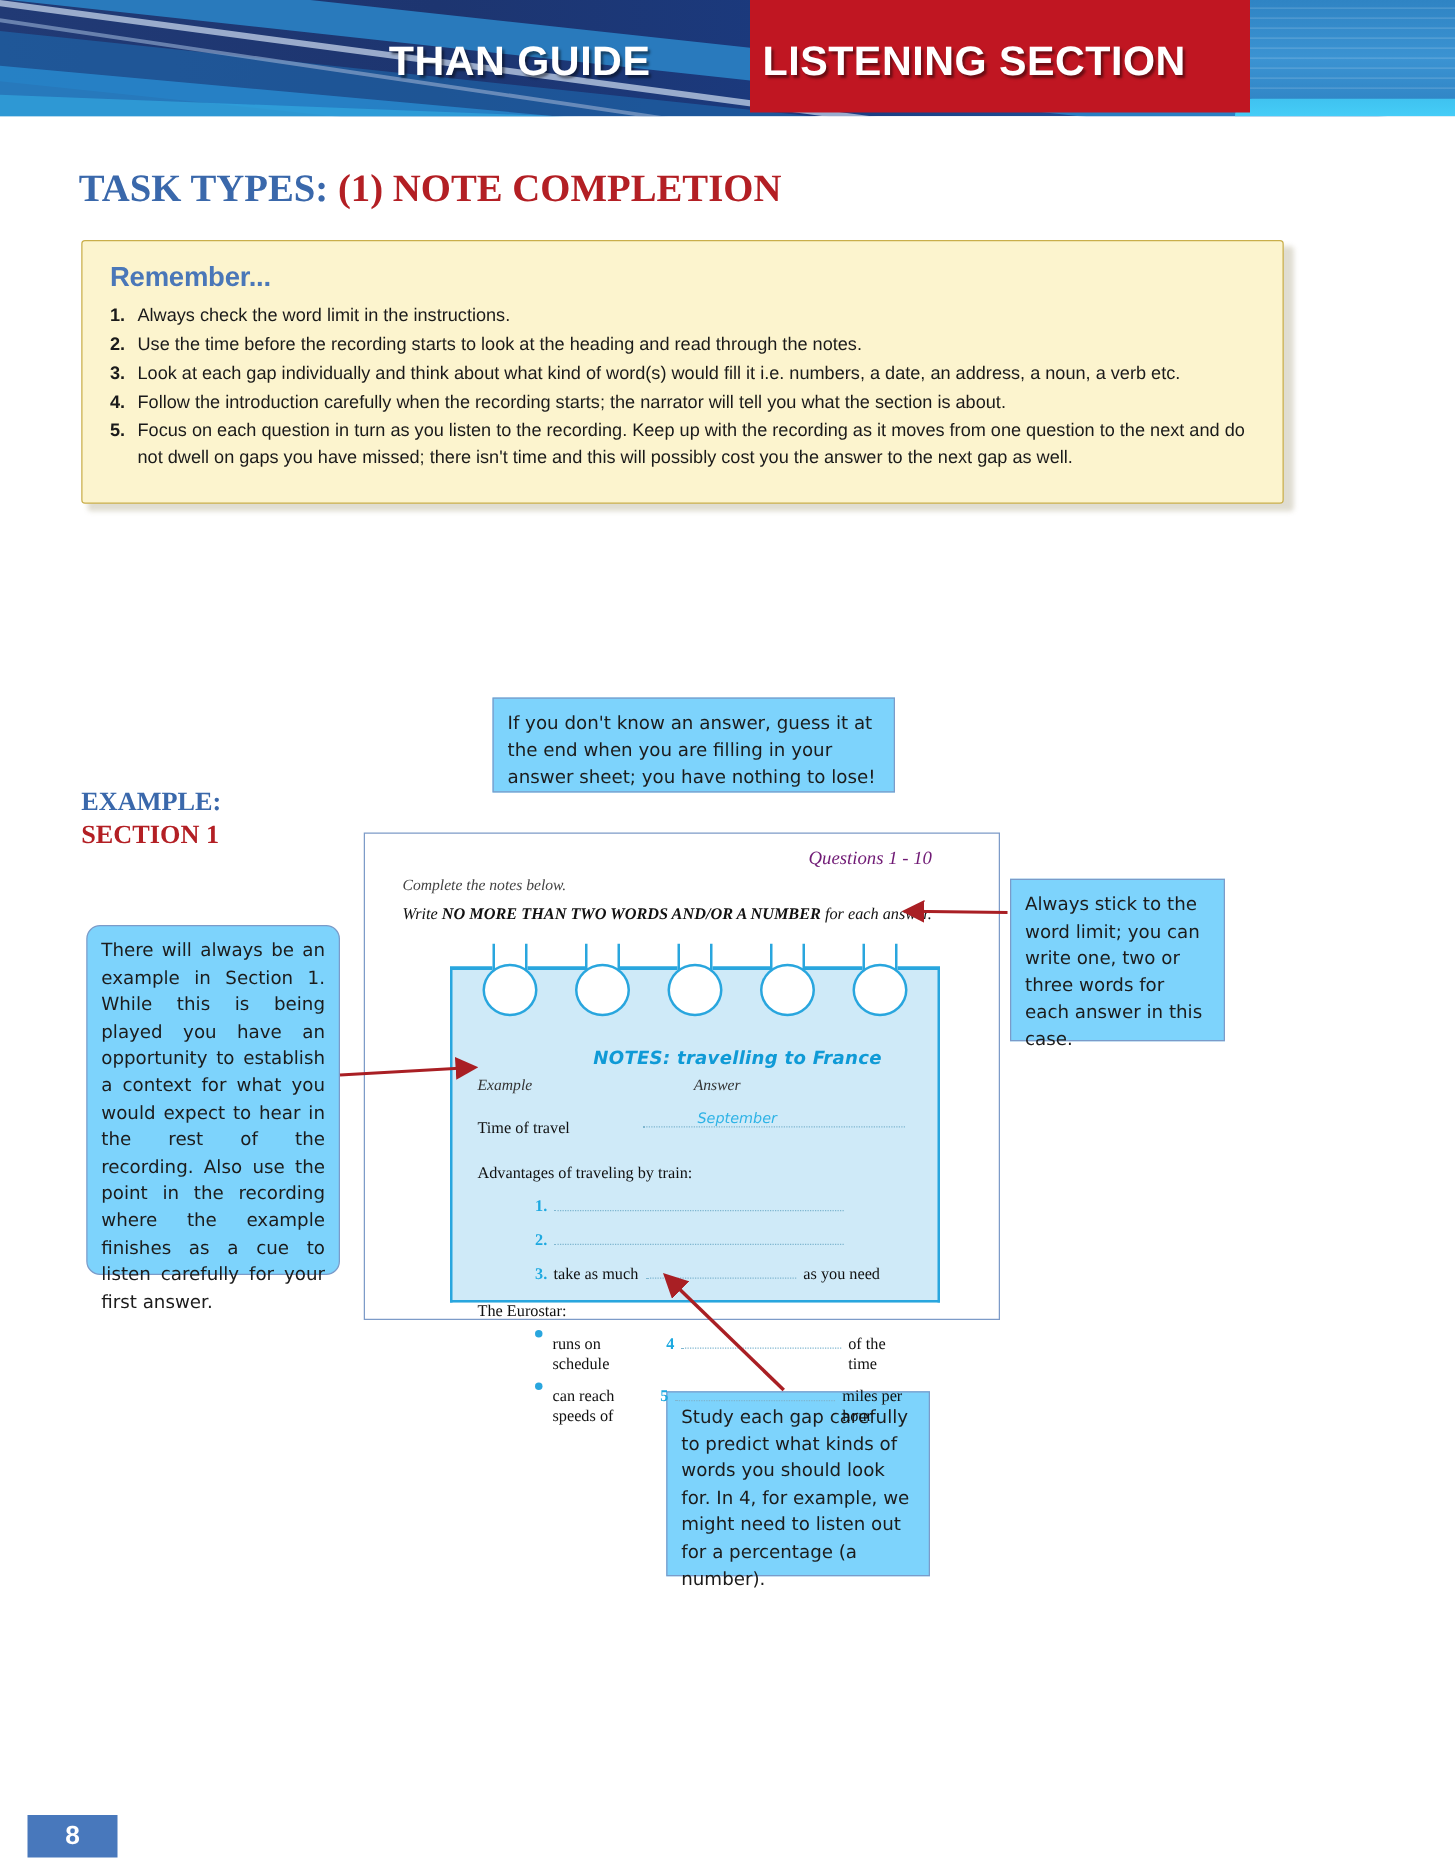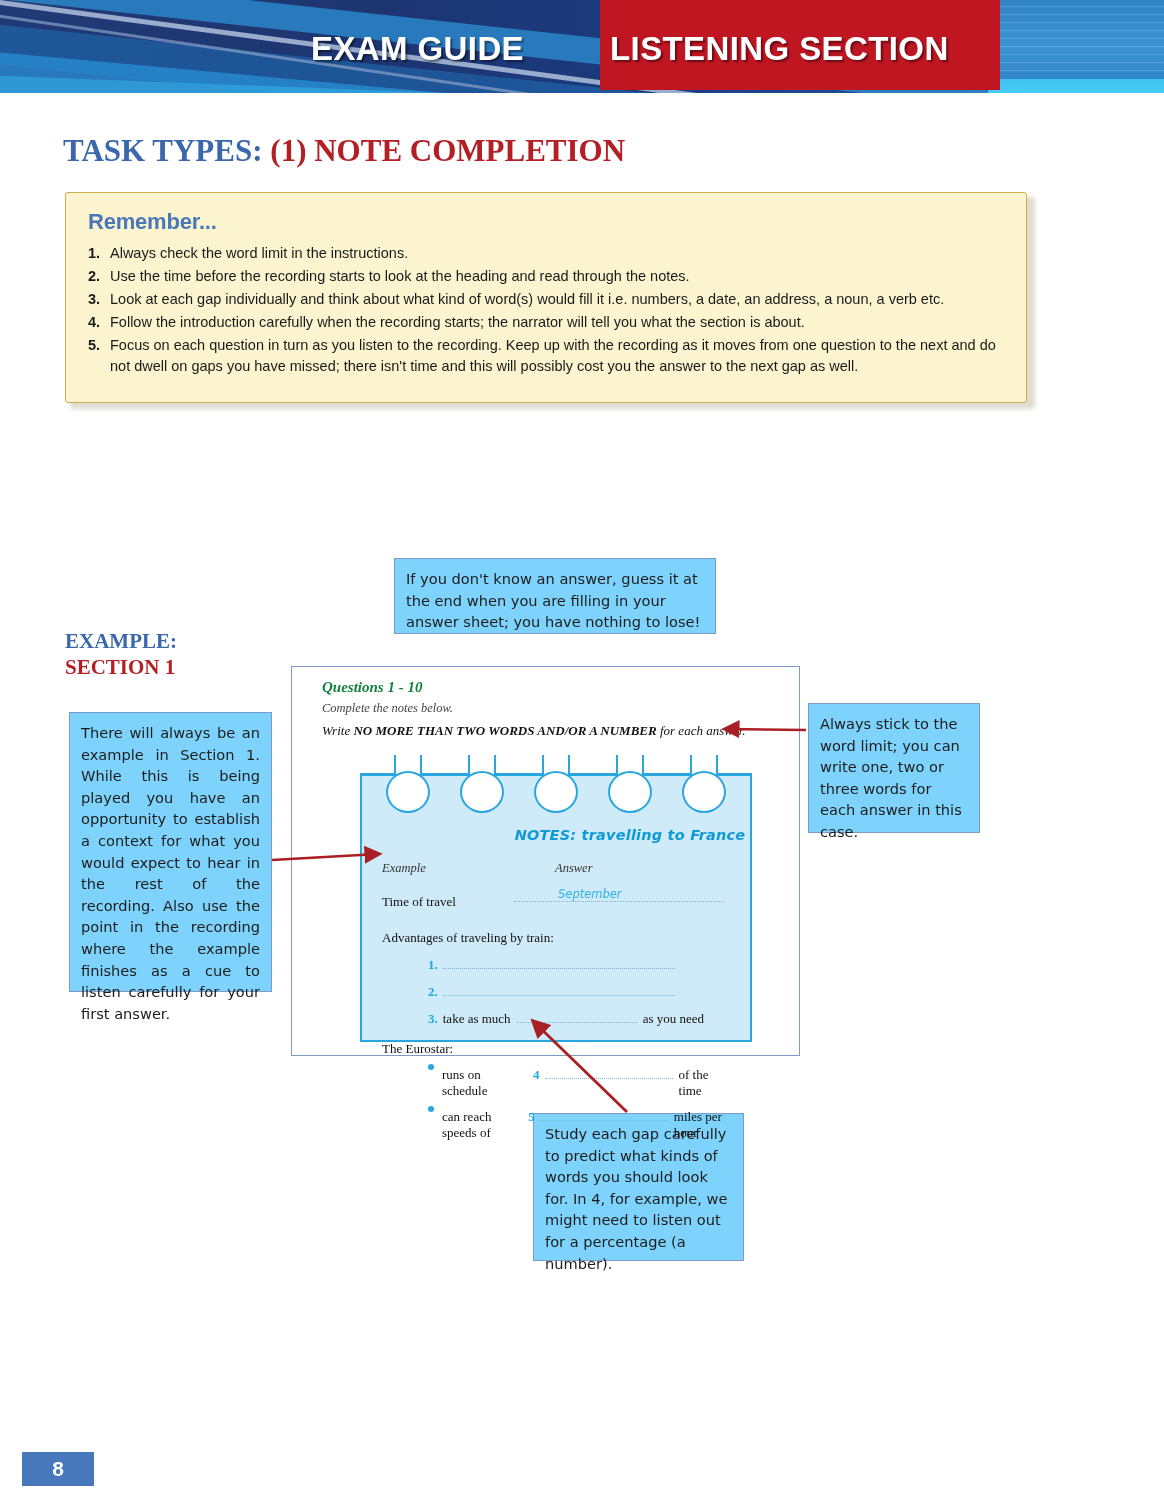--- a/index.html
+++ b/index.html
@@ -49,57 +49,57 @@
   .rlist li{display:flex;font-size:14.5px;color:#1a1a1a;line-height:21px;margin-bottom:2px;}
   .rnum{width:22px;flex:0 0 22px;font-weight:bold;}
   .rtxt{flex:1 1 auto;}
 
   
   .callout{position:absolute;background:#7dd3fc;border:1px solid #7b9bc9;
     box-sizing:border-box;color:#1c1c1c;font-size:14.6px;line-height:21.6px;
     font-family:"DejaVu Sans",sans-serif;}
   .callout .inner{padding:9px 11px;}
   .co-top{left:394px;top:558px;width:322px;height:76px;}
-  .co-left{left:69px;top:712px;width:203px;height:280px;}
+  .co-left{left:69px;top:740px;width:203px;height:280px;border-radius:11px;}
   .co-left .inner{text-align:justify;padding:9px 11px;}
   .co-right{left:808px;top:703px;width:172px;height:130px;}
   .co-bottom{left:533px;top:1113px;width:211px;height:148px;}
 
   
   .example-label{position:absolute;left:65px;top:628px;
     font-family:"Liberation Serif",serif;font-weight:bold;font-size:21px;line-height:26px;}
   .ex-blue{color:#3a68ab;}
   .ex-red{color:#b31f24;}
 
   
   .paper{position:absolute;left:291px;top:666px;width:509px;height:390px;
     background:#ffffff;border:1.5px solid #7d9bc8;box-sizing:border-box;}
   .q-head{position:absolute;left:30px;top:12px;}
-  .q-title{color:#15803d;font-family:"Liberation Serif",serif;font-style:italic;
-    font-weight:bold;font-size:15px;}
+  .q-title{color:#701a75;font-family:"Liberation Serif",serif;font-style:italic;
+    font-weight:normal;font-size:15px;text-align:right;}
   .q-sub{color:#444;font-family:"Liberation Serif",serif;font-style:italic;
     font-size:12.5px;margin-top:5px;}
   .q-write{color:#111;font-family:"Liberation Serif",serif;font-style:italic;
     font-size:13px;margin-top:7px;}
   .q-write b{font-weight:bold;font-style:italic;}
 
   
   .pad{position:absolute;left:68px;top:90px;width:392px;height:285px;}
   .pad-body{position:absolute;left:0;top:18px;width:392px;height:267px;
     background:#cfeaf8;border:2.5px solid #29a6de;border-top:none;box-sizing:border-box;}
   .pad-topline{position:absolute;left:0;top:16px;width:392px;height:2.5px;background:#29a6de;}
   .hole{position:absolute;top:-2px;width:52px;height:58px;}
   .hole .neck{position:absolute;left:12px;top:0;width:28px;height:26px;
     background:#ffffff;border-left:2.5px solid #29a6de;border-right:2.5px solid #29a6de;box-sizing:border-box;}
   .hole .ring{position:absolute;left:4px;top:16px;width:44px;height:42px;border-radius:50%;
     background:#ffffff;border:2.5px solid #29a6de;box-sizing:border-box;}
 
-  .notes-title{position:absolute;left:0;top:70px;width:460px;text-align:center;
+  .notes-title{position:absolute;left:0;top:82px;width:460px;text-align:center;
     color:#0f9ad6;font-family:"DejaVu Sans",sans-serif;font-style:italic;font-weight:bold;
-    font-size:14.5px;letter-spacing:.2px;padding-left:40px;}
+    font-size:14.5px;letter-spacing:.2px;}
   .notes-body{position:absolute;left:22px;top:104px;width:352px;
     font-family:"Liberation Serif",serif;font-size:13px;color:#111;}
   .row-ex{position:relative;height:18px;}
   .lbl-example{position:absolute;left:0;top:0;font-style:italic;font-size:12.5px;color:#333;}
   .lbl-answer{position:absolute;left:173px;top:0;font-style:italic;font-size:12.5px;color:#333;}
   .row-time{position:relative;height:22px;margin-top:13px;}
   .lbl-time{position:absolute;left:0;top:2px;}
   .ans-sep{position:absolute;left:132px;top:8px;width:210px;
     border-bottom:1.6px dotted #7fb6cf;height:1px;}
   .ans-word{position:absolute;left:176px;top:-5px;color:#2fb3e6;
@@ -143,21 +143,21 @@
     <div class="stripe" style="top:22px"></div>
       <div class="stripe" style="top:30px"></div>
     <div class="stripe" style="top:38px"></div>
       <div class="stripe" style="top:46px"></div>
     <div class="stripe" style="top:54px"></div>
       <div class="stripe" style="top:62px"></div>
     <div class="stripe" style="top:70px"></div>
     <div class="cyan"></div>
   </div>
   <div class="redbox"></div>
-  <div class="banner-title t-exam">EXAM GUIDE</div>
+  <div class="banner-title t-exam">THAN GUIDE</div>
   <div class="banner-title t-listen">LISTENING SECTION</div>
 </div>
 
 <div class="page-title">
   <span class="pt-blue">TASK TYPES:</span>
   <span class="pt-red">(1) NOTE COMPLETION</span>
 </div>
 
 <div class="remember-shadow"></div>
 <div class="remember">

